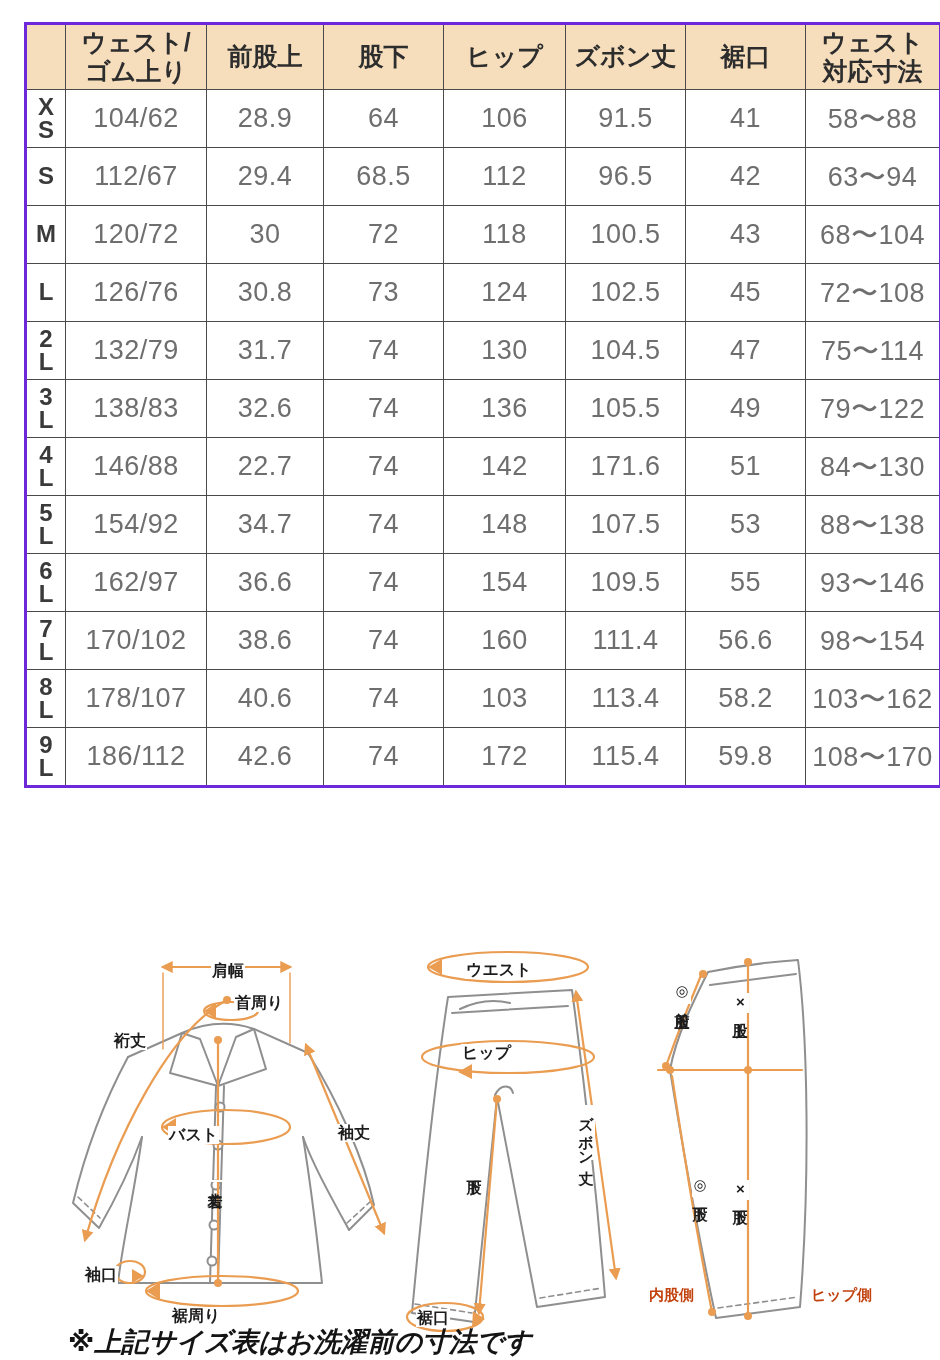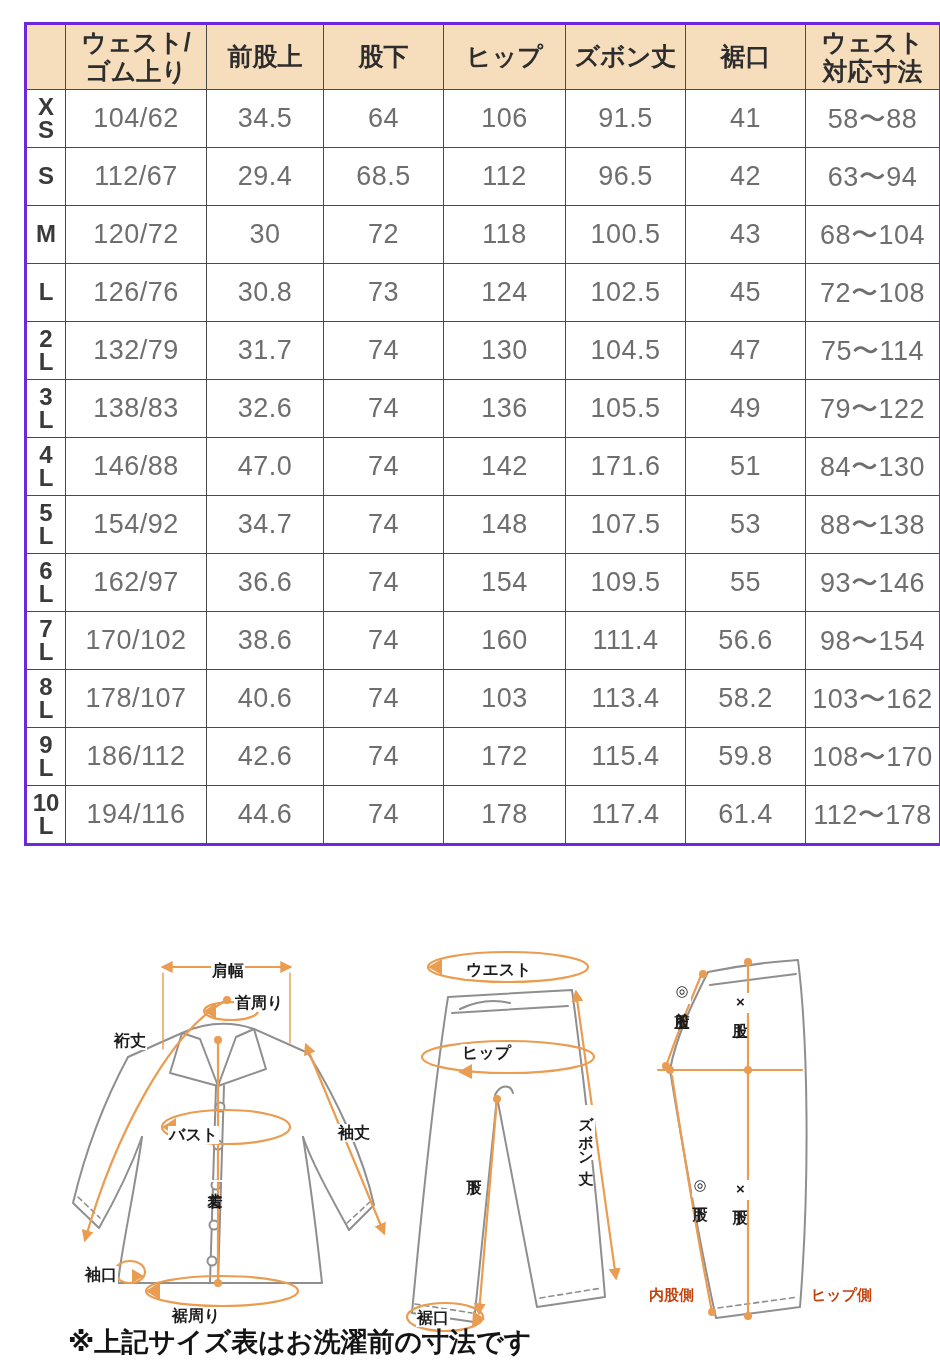--- a/index.html
+++ b/index.html
@@ -38,21 +38,21 @@
     position:absolute;font-weight:bold;font-size:16px;color:#1c1c1c;
     background:#fff;line-height:1.1;white-space:nowrap;padding:0 1px;z-index:3;
   }
   .dlabel.vert{
     writing-mode:vertical-rl;text-orientation:upright;
     font-size:15px;letter-spacing:1px;line-height:1;
   }
   .dlabel.gray{color:#c2410c;font-size:15px;background:transparent;}
   .note{
     position:absolute;left:68px;top:389px;
-    font-size:27px;font-weight:bold;color:#141414;white-space:nowrap;z-index:4;
+    font-size:27px;font-weight:bold;color:#141414;white-space:nowrap;z-index:4;font-style:italic;
   }
   
   .garment{fill:none;stroke:#8f8f8f;stroke-width:2;stroke-linecap:round;stroke-linejoin:round;}
   .garment .dash{stroke-dasharray:5 4;stroke-width:1.6;}
   .garment .btn{fill:#fff;}
   .meas{fill:none;stroke:#ea9c51;stroke-width:2.2;stroke-linecap:round;}
   .meas .thin{stroke-width:1.4;}
   .mdot{fill:#ea9c51;stroke:none;}
   .mtri{fill:#ea9c51;stroke:none;}
 </style>
@@ -82,21 +82,21 @@
       <th>裾口</th>
       <th>ウェスト
 対応寸法</th>
     </tr>
   </thead>
   <tbody id="rows">
       <tr>
         <th>X
 S</th>
         <td>104/62</td>
-        <td>34.5</td>
+        <td>28.9</td>
         <td>64</td>
         <td>106</td>
         <td>91.5</td>
         <td>41</td>
         <td>58〜88</td>
       </tr>
       <tr>
         <th>S</th>
         <td>112/67</td>
         <td>29.4</td>
@@ -145,21 +145,21 @@
         <td>74</td>
         <td>136</td>
         <td>105.5</td>
         <td>49</td>
         <td>79〜122</td>
       </tr>
       <tr>
         <th>4
 L</th>
         <td>146/88</td>
-        <td>47.0</td>
+        <td>22.7</td>
         <td>74</td>
         <td>142</td>
         <td>171.6</td>
         <td>51</td>
         <td>84〜130</td>
       </tr>
       <tr>
         <th>5
 L</th>
         <td>154/92</td>
@@ -206,31 +206,20 @@
       <tr>
         <th>9
 L</th>
         <td>186/112</td>
         <td>42.6</td>
         <td>74</td>
         <td>172</td>
         <td>115.4</td>
         <td>59.8</td>
         <td>108〜170</td>
-      </tr>
-      <tr>
-        <th>10
-L</th>
-        <td>194/116</td>
-        <td>44.6</td>
-        <td>74</td>
-        <td>178</td>
-        <td>117.4</td>
-        <td>61.4</td>
-        <td>112〜178</td>
       </tr>
     </tbody>
 </table>
 
 <div class="diagrams">
 
   <svg class="dg" style="left:40px;top:10px" width="360" height="410" viewBox="0 0 360 410">
     <defs>
       <marker id="arwA" viewBox="0 0 10 10" refX="8" refY="5" markerWidth="5.5" markerHeight="5.5" orient="auto-start-reverse">
         <path d="M0,0 L10,5 L0,10 z" fill="#ea9c51"></path>

